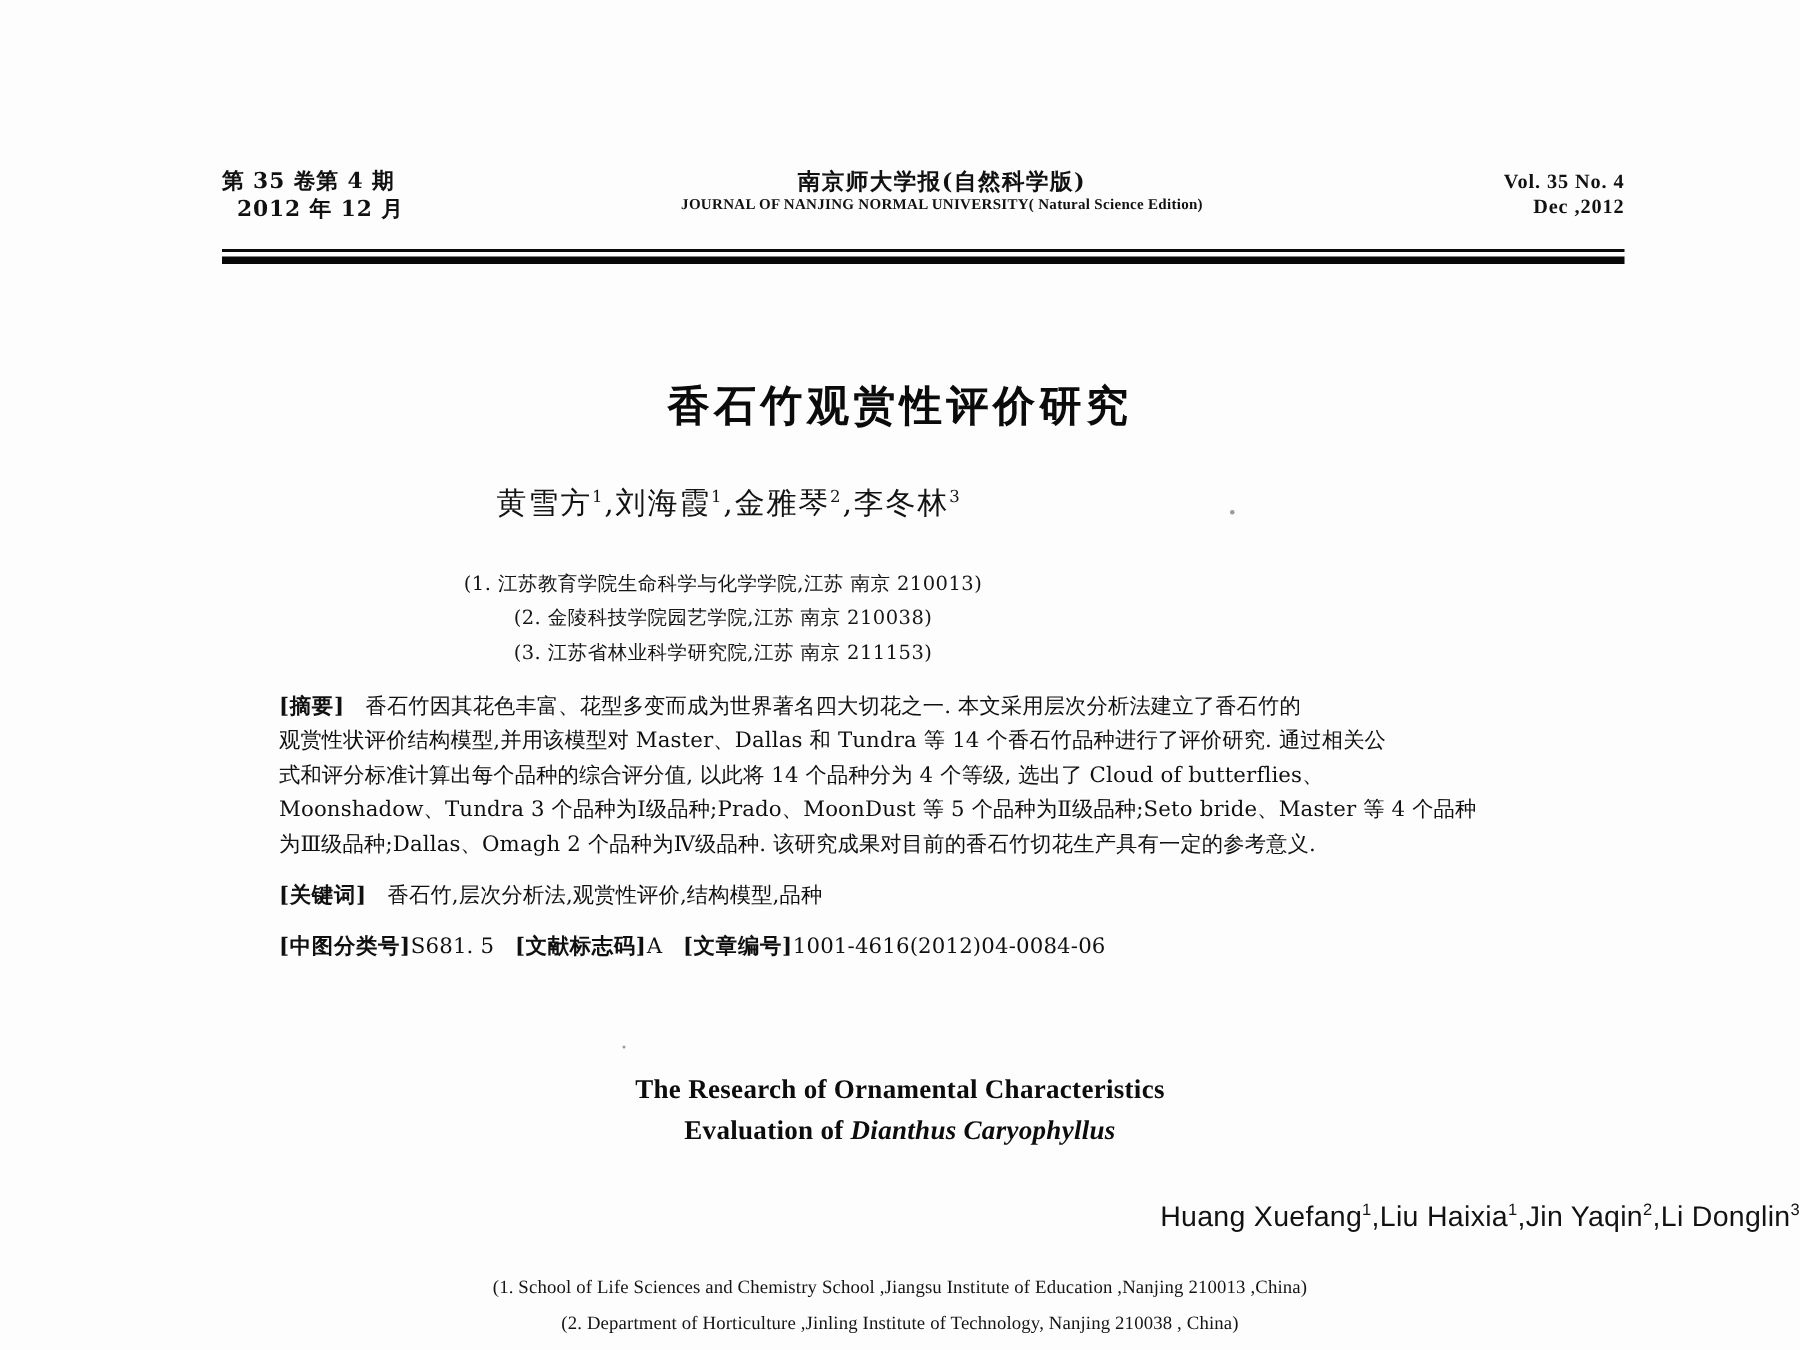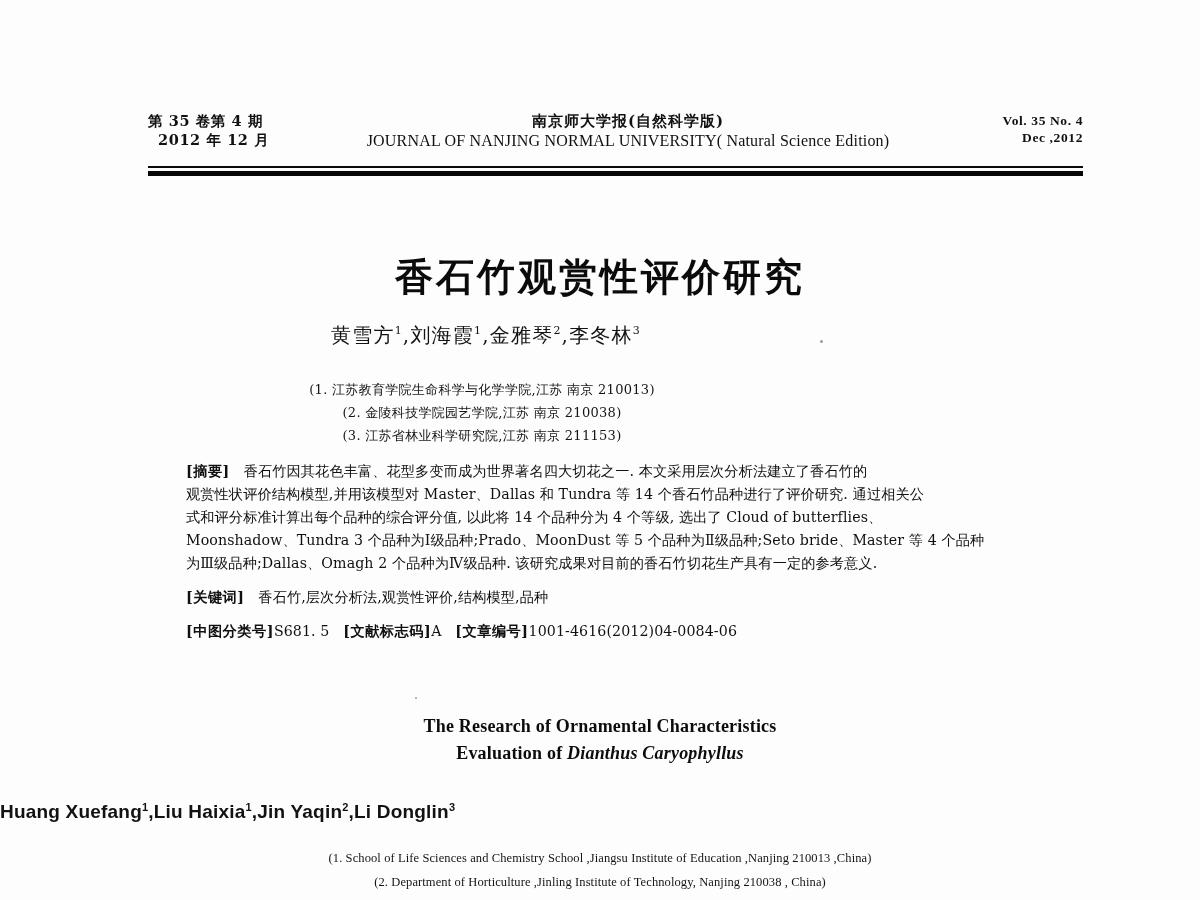--- a/index.html
+++ b/index.html
@@ -44,22 +44,22 @@
     font-size: 14.5px;
     letter-spacing: 0.6px;
     white-space: nowrap;
   }
   .mh-cn-center {
     font-size: 15px;
     letter-spacing: 1px;
   }
   .mh-en {
     font-family: "Liberation Serif", serif;
-    font-weight: normal;
-    font-size: 16px;
+    font-weight: bold;
+    font-size: 10px;
     letter-spacing: 0.2px;
     white-space: nowrap;
   }
   .mh-right .mh-cn { font-family: "Liberation Serif", serif; font-size: 13.5px; }
 
   .rule-thin {
     position: absolute;
     left: 148px;
     top: 166px;
     width: 935px;
@@ -77,21 +77,21 @@
 
   
   .title-cn {
     position: absolute;
     left: 0;
     top: 252px;
     width: 1200px;
     text-align: center;
     font-family: Liberation Mono, monospace;
     font-weight: bold;
-    font-size: 38px;
+    font-size: 28px;
     letter-spacing: 3px;
     color: #0b0b0b;
   }
   .authors-cn {
     position: absolute;
     left: 0;
     top: 322px;
     width: 972px;
     text-align: center;
     font-family: "DejaVu Serif", "Liberation Serif", serif;
@@ -151,26 +151,25 @@
     letter-spacing: 0.2px;
     color: #0c0c0c;
   }
   .title-en .sp { font-style: italic; }
 
   .authors-en {
     position: absolute;
     left: 0;
     top: 801px;
     width: 1200px;
-    text-align: left;
+    text-align: right;
     font-family: "Liberation Sans", "DejaVu Sans", sans-serif;
     font-size: 19px;
     letter-spacing: 0.2px;
     color: #121212;
-    font-weight: bold;
   }
   .authors-en sup { font-size: 11px; vertical-align: super; }
 
   .affil-en {
     position: absolute;
     left: 0;
     top: 846px;
     width: 1200px;
     text-align: center;
     font-family: "Liberation Serif", "DejaVu Serif", serif;

